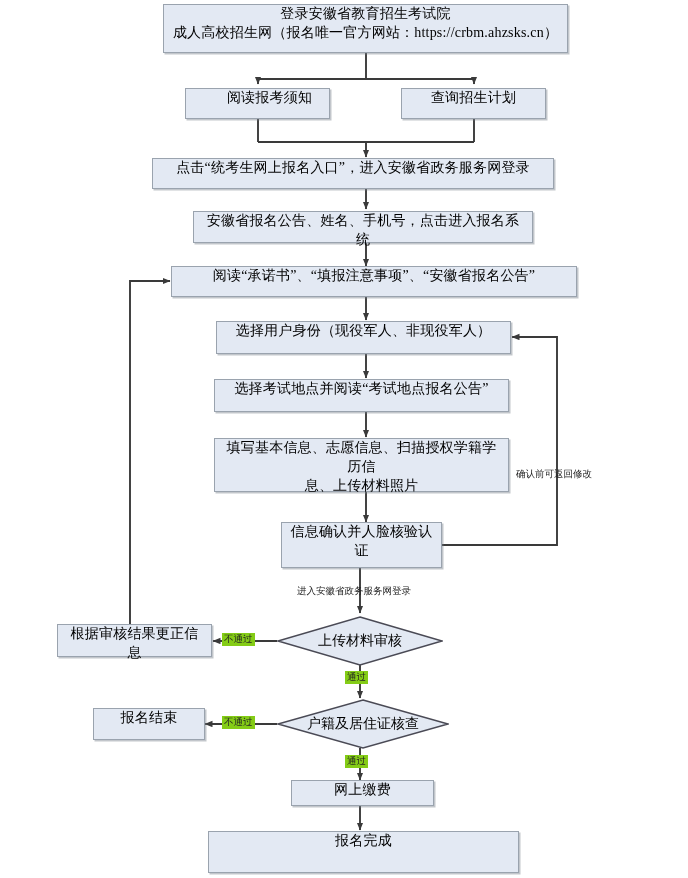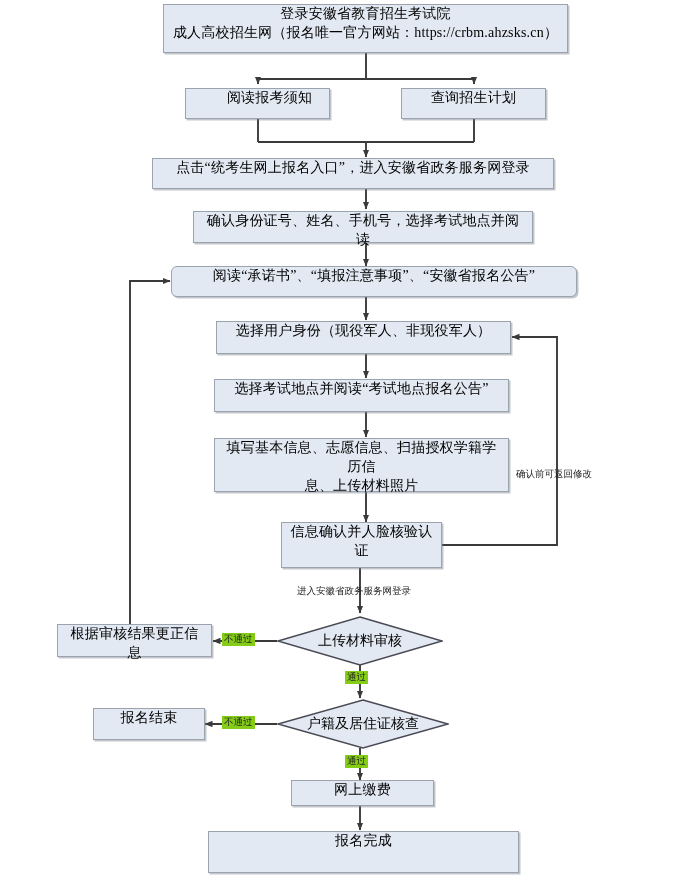--- a/index.html
+++ b/index.html
@@ -148,24 +148,24 @@
 
   <div class="node" style="left:401px; top:88px; width:145px; height:31px;">
     <div class="inner">查询招生计划</div>
   </div>
 
   <div class="node" style="left:152px; top:158px; width:402px; height:31px;">
     <div class="inner">点击“统考生网上报名入口”，进入安徽省政务服务网登录</div>
   </div>
 
   <div class="node" style="left:193px; top:211px; width:340px; height:32px;">
-    <div class="inner">确认身份证号、姓名、手机号，选择考试地点并阅读</div>
-  </div>
-
-  <div class="node" style="left:171px; top:266px; width:406px; height:31px;border-radius:6px;">
+    <div class="inner">安徽省报名公告、姓名、手机号，点击进入报名系统</div>
+  </div>
+
+  <div class="node" style="left:171px; top:266px; width:406px; height:31px;">
     <div class="inner">阅读“承诺书”、“填报注意事项”、“安徽省报名公告”</div>
   </div>
 
   <div class="node" style="left:216px; top:321px; width:295px; height:33px;">
     <div class="inner">选择用户身份（现役军人、非现役军人）</div>
   </div>
 
   <div class="node" style="left:214px; top:379px; width:295px; height:33px;">
     <div class="inner">选择考试地点并阅读“考试地点报名公告”</div>
   </div>

